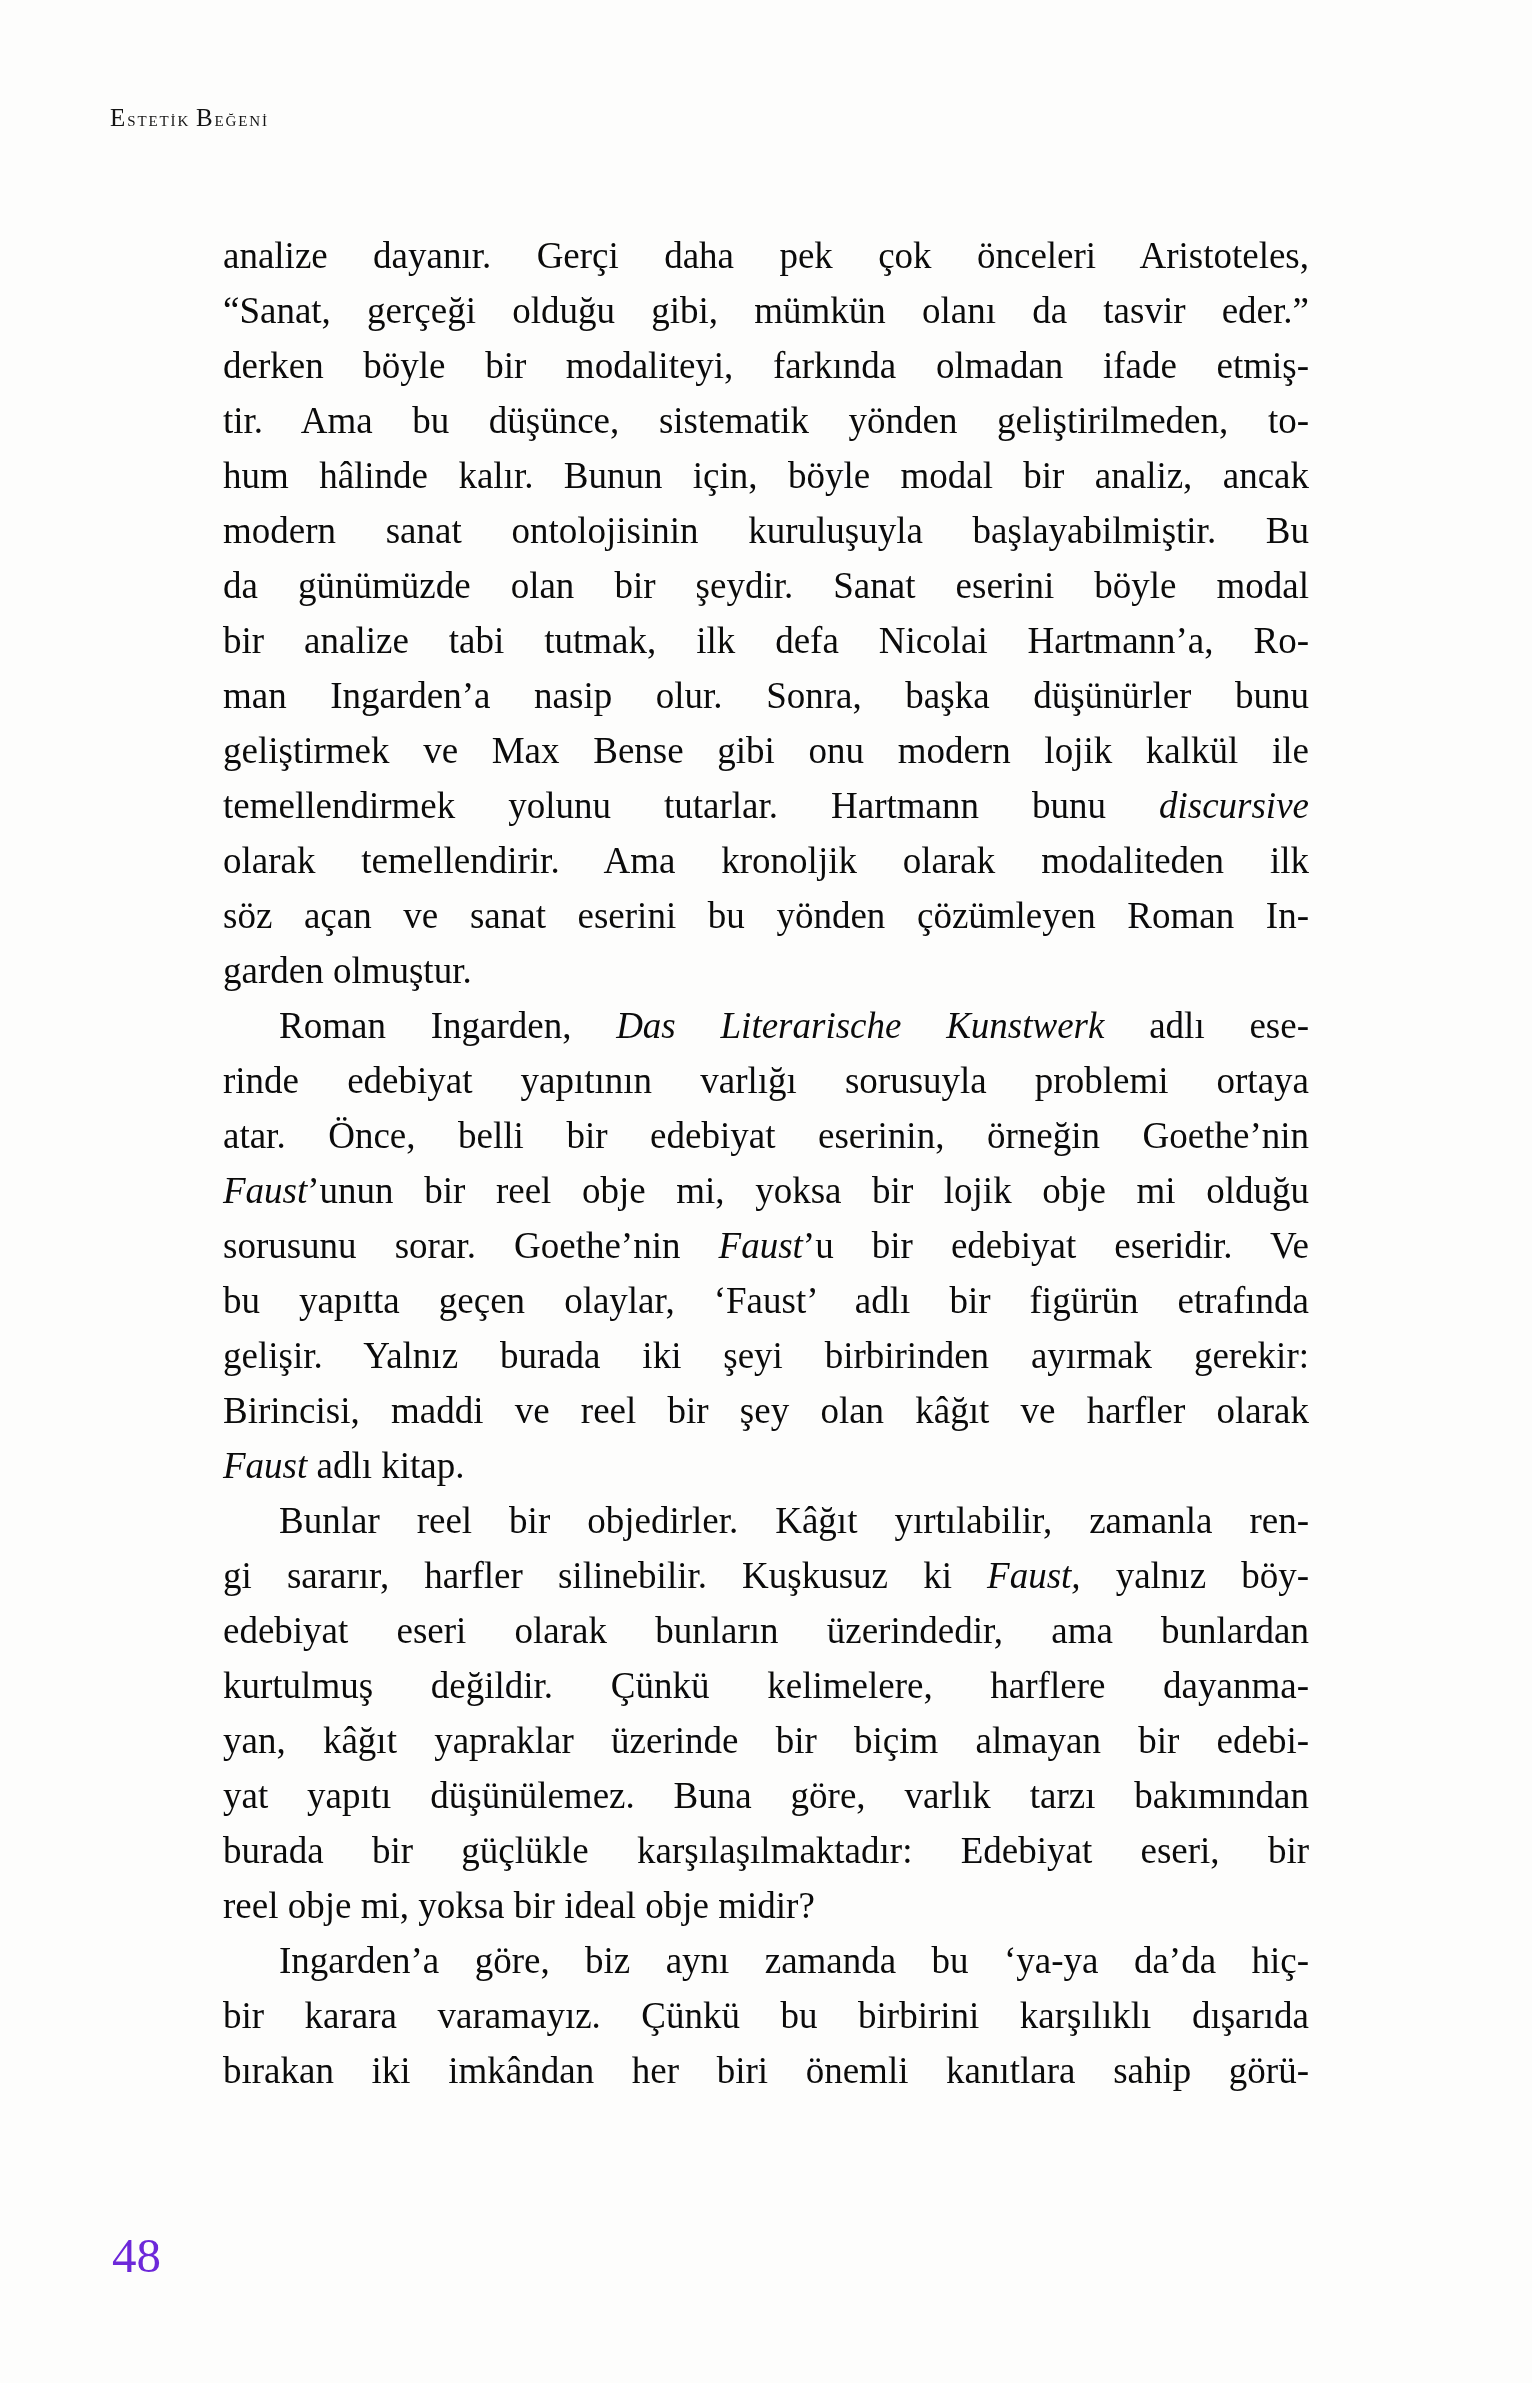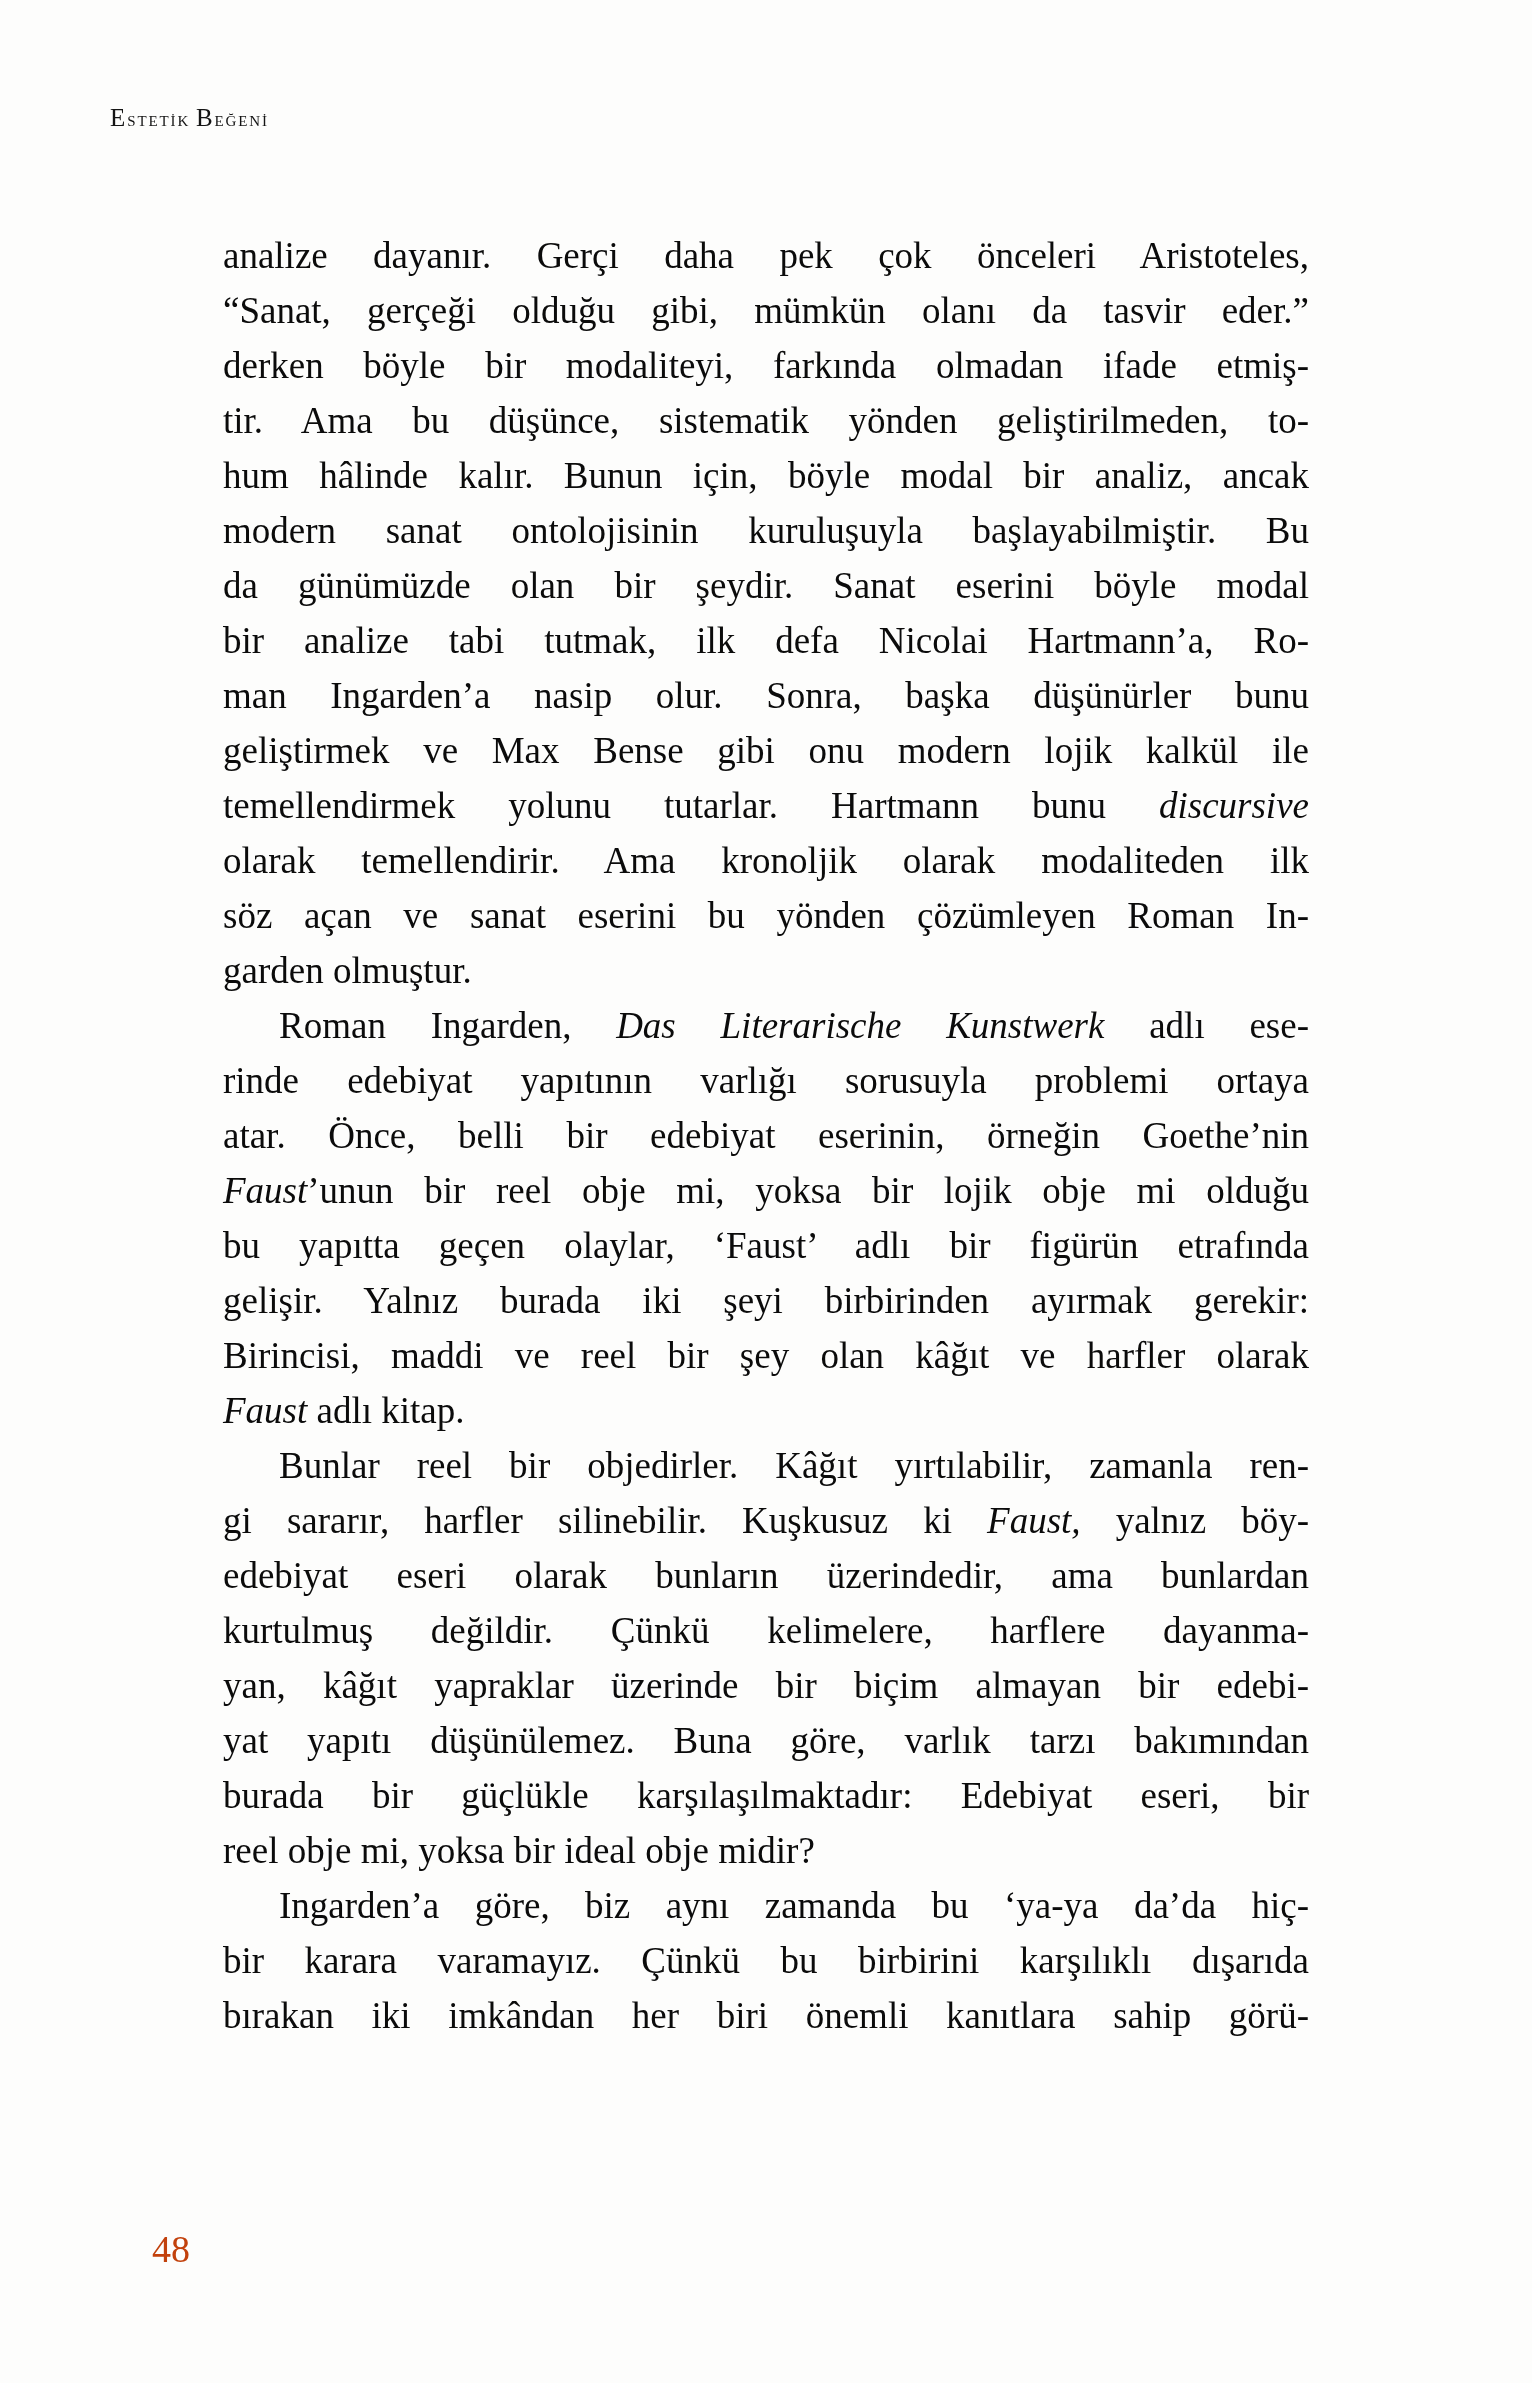--- a/index.html
+++ b/index.html
@@ -59,23 +59,22 @@
   .line.para-end {
     text-align-last: left;
   }
   .seg-italic {
     font-style: italic;
   }
   .page-number {
     position: absolute;
     left: 112px;
     top: 2227px;
-    font-size: 38px;
-    color: #c2410c;
-    margin-left: 40px;
+    font-size: 49px;
+    color: #6d28d9;
   }
 </style>
 </head>
 <body>
 
 <div class="page">
   <div class="running-header"><span class="cap-big">E</span><span class="cap-small">STETİK</span><span class="cap-small"> </span><span class="cap-big">B</span><span class="cap-small">EĞENİ</span></div>
   <div class="text-block">
       <div class="para">
         <div class="line"><span class="seg">analize dayanır. Gerçi daha pek çok önceleri Aristoteles,</span></div>
@@ -91,20 +90,21 @@
         <div class="line"><span class="seg">temellendirmek yolunu tutarlar. Hartmann bunu </span><span class="seg-italic">discursive</span></div>
         <div class="line"><span class="seg">olarak temellendirir. Ama kronoljik olarak modaliteden ilk</span></div>
         <div class="line"><span class="seg">söz açan ve sanat eserini bu yönden çözümleyen Roman In-</span></div>
         <div class="line para-end"><span class="seg">garden olmuştur.</span></div>
       </div>
       <div class="para">
         <div class="line indent"><span class="seg">Roman Ingarden, </span><span class="seg-italic">Das Literarische Kunstwerk</span><span class="seg"> adlı ese-</span></div>
         <div class="line"><span class="seg">rinde edebiyat yapıtının varlığı sorusuyla problemi ortaya</span></div>
         <div class="line"><span class="seg">atar. Önce, belli bir edebiyat eserinin, örneğin Goethe’nin</span></div>
         <div class="line"><span class="seg-italic">Faust</span><span class="seg">’unun bir reel obje mi, yoksa bir lojik obje mi olduğu</span></div>
+        <div class="line"><span class="seg">sorusunu sorar. Goethe’nin </span><span class="seg-italic">Faust</span><span class="seg">’u bir edebiyat eseridir. Ve</span></div>
         <div class="line"><span class="seg">bu yapıtta geçen olaylar, ‘Faust’ adlı bir figürün etrafında</span></div>
         <div class="line"><span class="seg">gelişir. Yalnız burada iki şeyi birbirinden ayırmak gerekir:</span></div>
         <div class="line"><span class="seg">Birincisi, maddi ve reel bir şey olan kâğıt ve harfler olarak</span></div>
         <div class="line para-end"><span class="seg-italic">Faust</span><span class="seg"> adlı kitap.</span></div>
       </div>
       <div class="para">
         <div class="line indent"><span class="seg">Bunlar reel bir objedirler. Kâğıt yırtılabilir, zamanla ren-</span></div>
         <div class="line"><span class="seg">gi sararır, harfler silinebilir. Kuşkusuz ki </span><span class="seg-italic">Faust,</span><span class="seg"> yalnız böy-</span></div>
         <div class="line"><span class="seg">edebiyat eseri olarak bunların üzerindedir, ama bunlardan</span></div>
         <div class="line"><span class="seg">kurtulmuş değildir. Çünkü kelimelere, harflere dayanma-</span></div>

